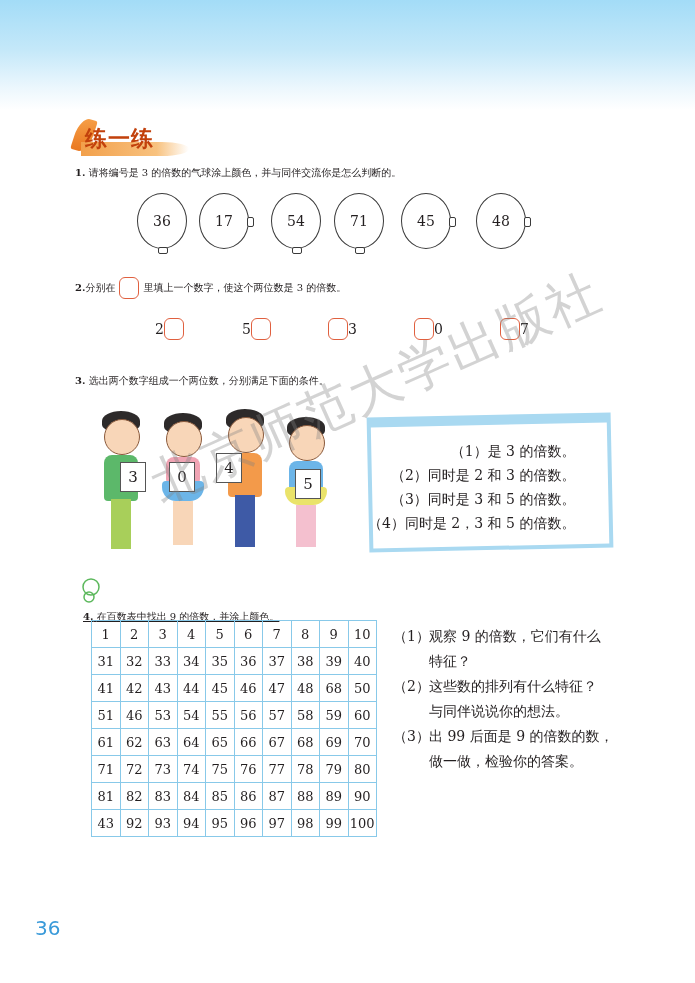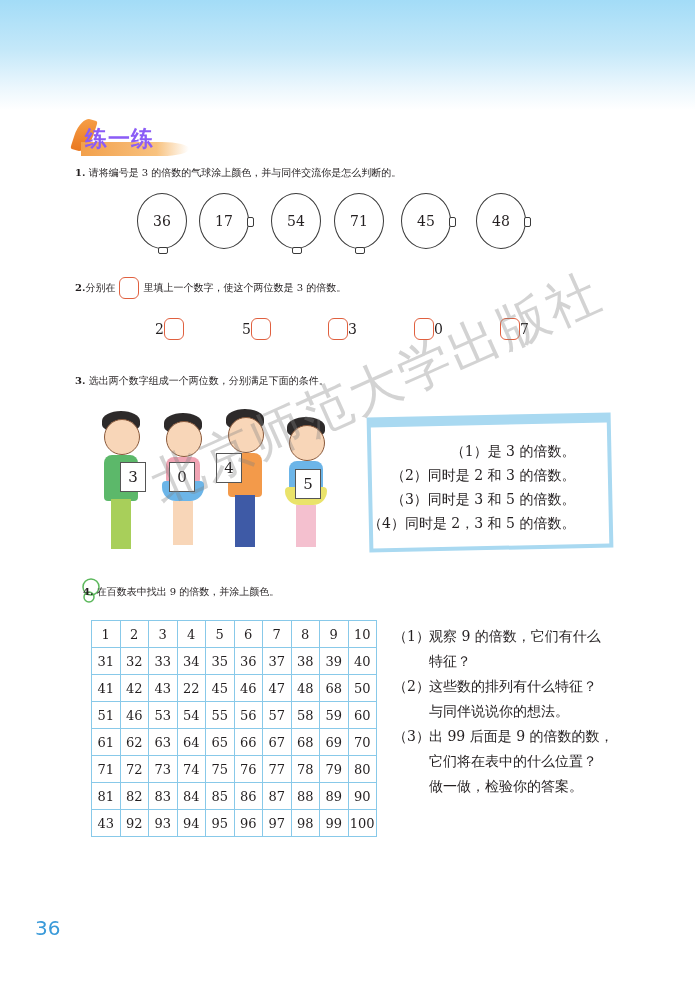--- a/index.html
+++ b/index.html
@@ -20,21 +20,21 @@
     border-radius:60% 10% 60% 10%; transform:rotate(18deg);
   }
   .header-swoosh {
     position:absolute; left:8px; top:24px; width:108px; height:14px;
     background:linear-gradient(to right,#f2a04b,#f8c27f 70%,rgba(255,255,255,0));
     border-radius:0 50% 50% 0 / 0 100% 100% 0;
   }
   .header-title {
     position:absolute; left:12px; top:6px;
     font-family:"DejaVu Sans","Liberation Sans",sans-serif;
-    font-weight:bold; font-size:22px; letter-spacing:1px; color:#8b5cf6;
+    font-weight:bold; font-size:22px; letter-spacing:1px; color:#c2410c;
   }
   .q { position:absolute; font-size:10px; line-height:18px; white-space:nowrap; }
   .q .num { font-weight:bold; }
   .balloons { position:absolute; left:137px; top:193px; height:60px; width:420px; }
   .balloon { position:absolute; top:0; width:48px; height:54px; border:1.2px solid #3a3a3a; border-radius:50%; display:flex; align-items:center; justify-content:center; font-size:14px; }
   .knot-b { position:absolute; width:8px; height:5px; border:1px solid #3a3a3a; border-radius:2px; left:50%; bottom:-6px; margin-left:-4px; background:#fff; }
   .knot-r { position:absolute; width:5px; height:8px; border:1px solid #3a3a3a; border-radius:2px; right:-6px; top:50%; margin-top:-4px; background:#fff; }
   .digit-box { display:inline-block; width:20px; height:22px; border:1.5px solid #e0603f; border-radius:6px; vertical-align:middle; box-sizing:border-box; }
   .fill-row { position:absolute; top:318px; font-size:14px; display:flex; align-items:center; }
   .kids { position:absolute; left:92px; top:405px; width:245px; height:152px; }
@@ -182,21 +182,21 @@
   <div>（1）是 3 的倍数。</div>
   <div>（2）同时是 2 和 3 的倍数。</div>
   <div>（3）同时是 3 和 5 的倍数。</div>
   <div>（4）同时是 2，3 和 5 的倍数。</div>
 </div>
 
 <svg class="q4-icon" viewBox="0 0 22 26">
   <circle cx="11" cy="9" r="8" fill="none" stroke="#5cb85c" stroke-width="1.5"></circle>
   <circle cx="9" cy="19" r="5" fill="none" stroke="#5cb85c" stroke-width="1.5"></circle>
 </svg>
-<div class="q" style="left:83px; top:583px;">
+<div class="q" style="left:83px; top:608px;text-decoration:underline;">
   <span class="num">4.</span>
   <span>在百数表中找出 9 的倍数，并涂上颜色。</span>
 </div>
 
 <table class="hundred">
   <tbody id="hundred-body">
       <tr>
         <td>1</td>
         <td>2</td>
         <td>3</td>
@@ -217,21 +217,21 @@
         <td>36</td>
         <td>37</td>
         <td>38</td>
         <td>39</td>
         <td>40</td>
       </tr>
       <tr>
         <td>41</td>
         <td>42</td>
         <td>43</td>
-        <td>22</td>
+        <td>44</td>
         <td>45</td>
         <td>46</td>
         <td>47</td>
         <td>48</td>
         <td>68</td>
         <td>50</td>
       </tr>
       <tr>
         <td>51</td>
         <td>46</td>
@@ -307,21 +307,20 @@
     <span class="lbl">（2）</span>
     <div>
       <div>这些数的排列有什么特征？</div>
       <div>与同伴说说你的想法。</div>
     </div>
   </div>
   <div class="item">
     <span class="lbl">（3）</span>
     <div>
       <div>出 99 后面是 9 的倍数的数，</div>
-      <div>它们将在表中的什么位置？</div>
       <div>做一做，检验你的答案。</div>
     </div>
   </div>
 </div>
 
 <div class="watermark">北京师范大学出版社</div>
 
 <div class="page-number">36</div>
 
 </body></html>

